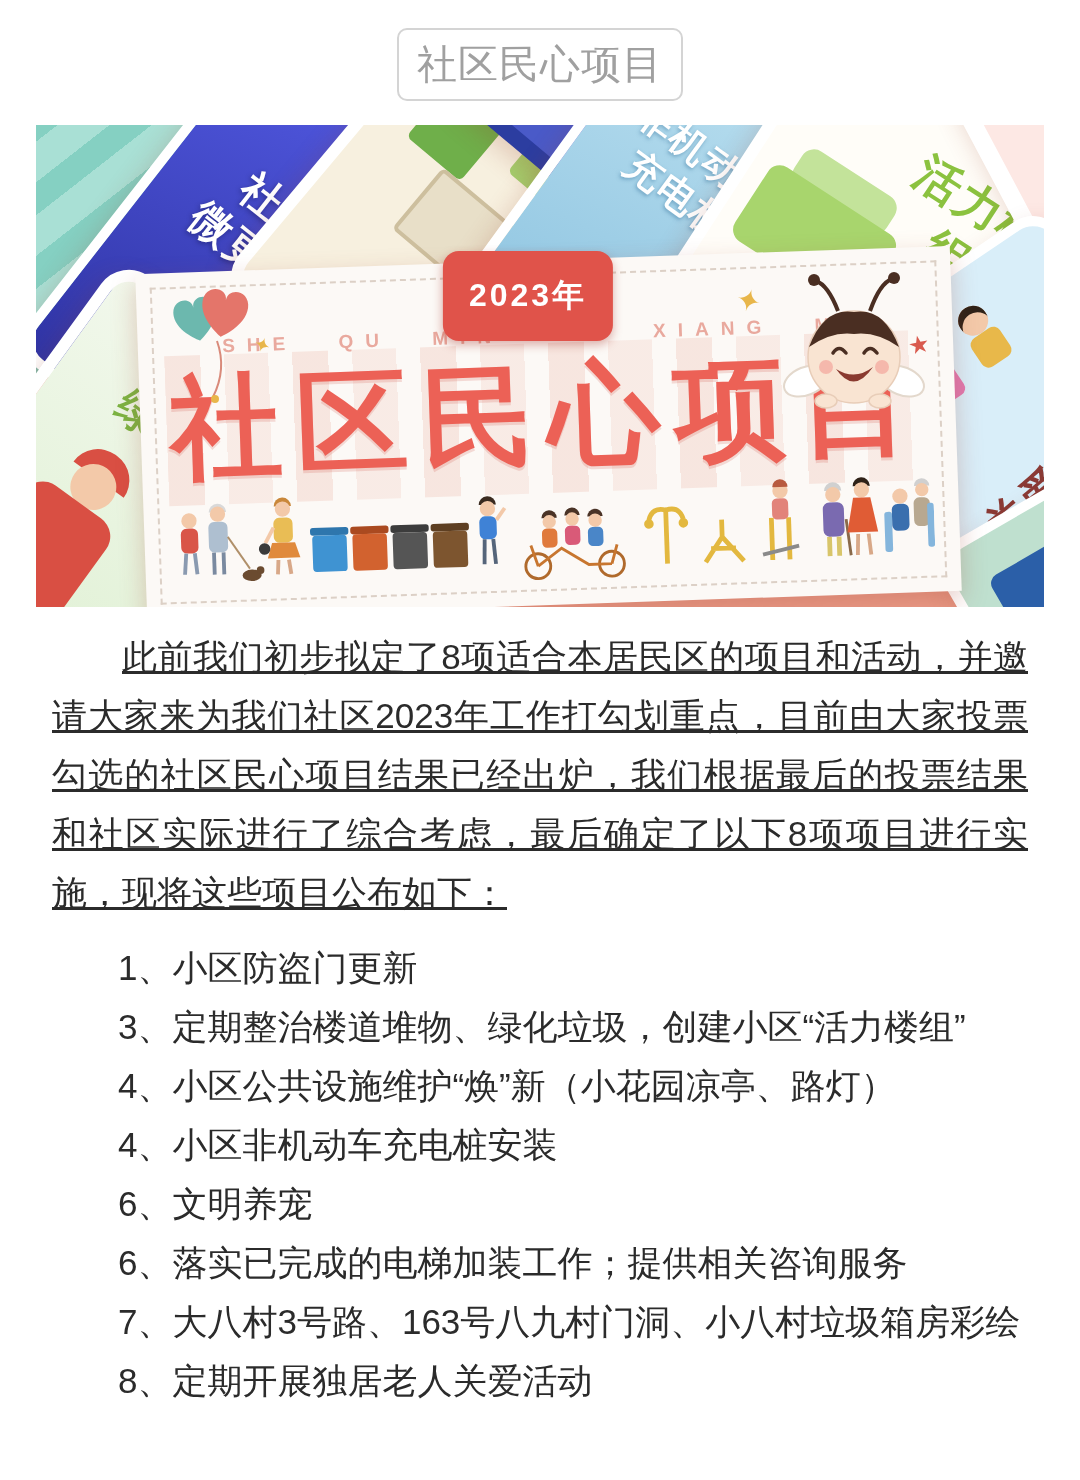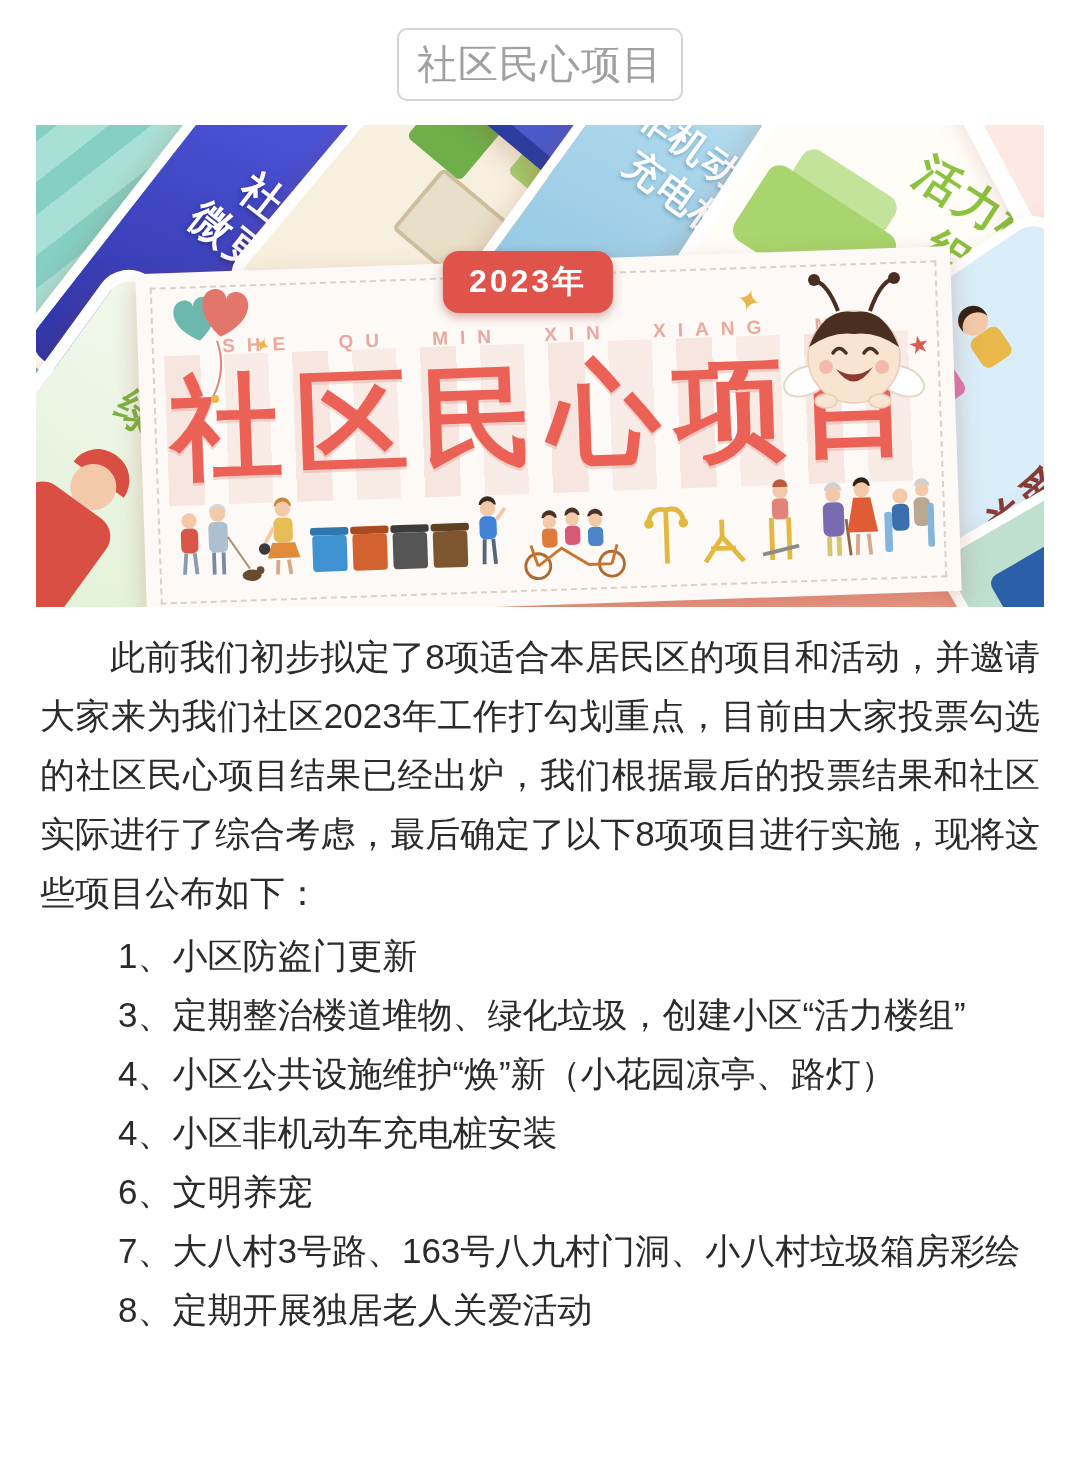--- a/index.html
+++ b/index.html
@@ -86,33 +86,33 @@
                    rgba(239,198,186,.55) 60px 104px,transparent 104px 128px);}
   .pinyin{position:absolute;left:0;right:0;top:64px;text-align:center;color:#e9a99e;
         font-size:19px;font-weight:700;letter-spacing:12px;word-spacing:24px;}
   .big-title{position:absolute;left:0;right:0;top:94px;text-align:center;color:#ec6156;
         font-size:112px;font-weight:800;letter-spacing:14px;line-height:1.1;
         text-shadow:0 3px 0 rgba(205,70,60,.18);}
   .people{position:absolute;left:24px;bottom:20px;width:766px;height:115px;}
 
   .year-badge{position:absolute;left:492px;top:126px;transform:translateX(-50%);z-index:7;
         background:#e0534a;color:#fff;font-size:32px;font-weight:800;letter-spacing:3px;
-        padding:9px 26px;border-radius:16px;box-shadow:0 4px 10px rgba(160,40,30,.35);}
+        padding:23px 26px;border-radius:16px;box-shadow:0 4px 10px rgba(160,40,30,.35);}
 
   .heart-balloon{position:absolute;left:135px;top:158px;z-index:6;}
   .bee{position:absolute;left:742px;top:146px;z-index:6;}
   .sparkle{position:absolute;z-index:6;font-weight:700;}
   .s1{left:700px;top:158px;color:#e8b64a;font-size:30px;transform:rotate(15deg);}
   .s2{left:872px;top:206px;color:#d95a4e;font-size:24px;transform:rotate(-12deg);}
   .s3{left:218px;top:208px;color:#e8b64a;font-size:20px;transform:rotate(20deg);}
 
   
   .article{margin:20px 36px 0;font-size:35px;line-height:59px;color:#2b2b2b;}
   .salutation{margin:0;}
-  .para{margin:4px;text-indent:2em;text-align:justify;}
+  .para{margin:16px;text-indent:2em;text-align:justify;text-decoration:underline;}
   .projects{padding-left:68px;}
   .project-item{white-space:nowrap;margin-left:14px;}
 </style>
 </head>
 <body>
 
 <div class="tag-wrap">
   <span class="topic-tag">社区民心项目</span>
 </div>
 
@@ -316,16 +316,17 @@
 </div>
 
 <div class="article">
   <p class="para">此前我们初步拟定了8项适合本居民区的项目和活动，并邀请大家来为我们社区2023年工作打勾划重点，目前由大家投票勾选的社区民心项目结果已经出炉，我们根据最后的投票结果和社区实际进行了综合考虑，最后确定了以下8项项目进行实施，现将这些项目公布如下：</p>
   <div class="projects">
     <div class="project-item">1、小区防盗门更新</div>
     <div class="project-item">3、定期整治楼道堆物、绿化垃圾，创建小区“活力楼组”</div>
     <div class="project-item">4、小区公共设施维护“焕”新（小花园凉亭、路灯）</div>
     <div class="project-item">4、小区非机动车充电桩安装</div>
     <div class="project-item">6、文明养宠</div>
+    <div class="project-item">6、落实已完成的电梯加装工作；提供相关咨询服务</div>
     <div class="project-item">7、大八村3号路、163号八九村门洞、小八村垃圾箱房彩绘</div>
     <div class="project-item">8、定期开展独居老人关爱活动</div>
   </div>
 </div>
 
 </body></html>

